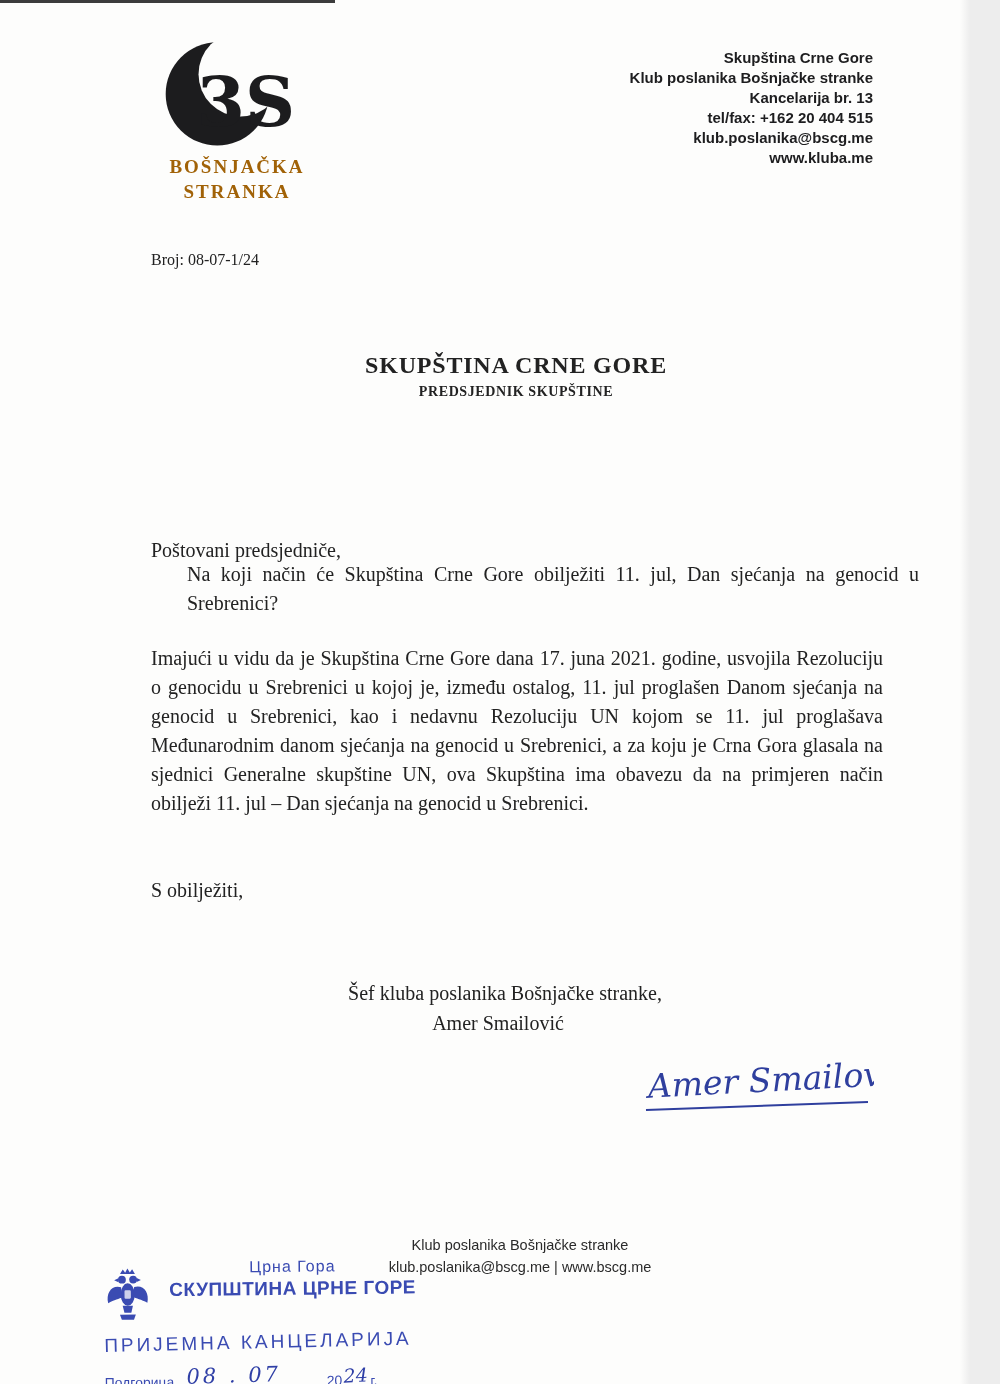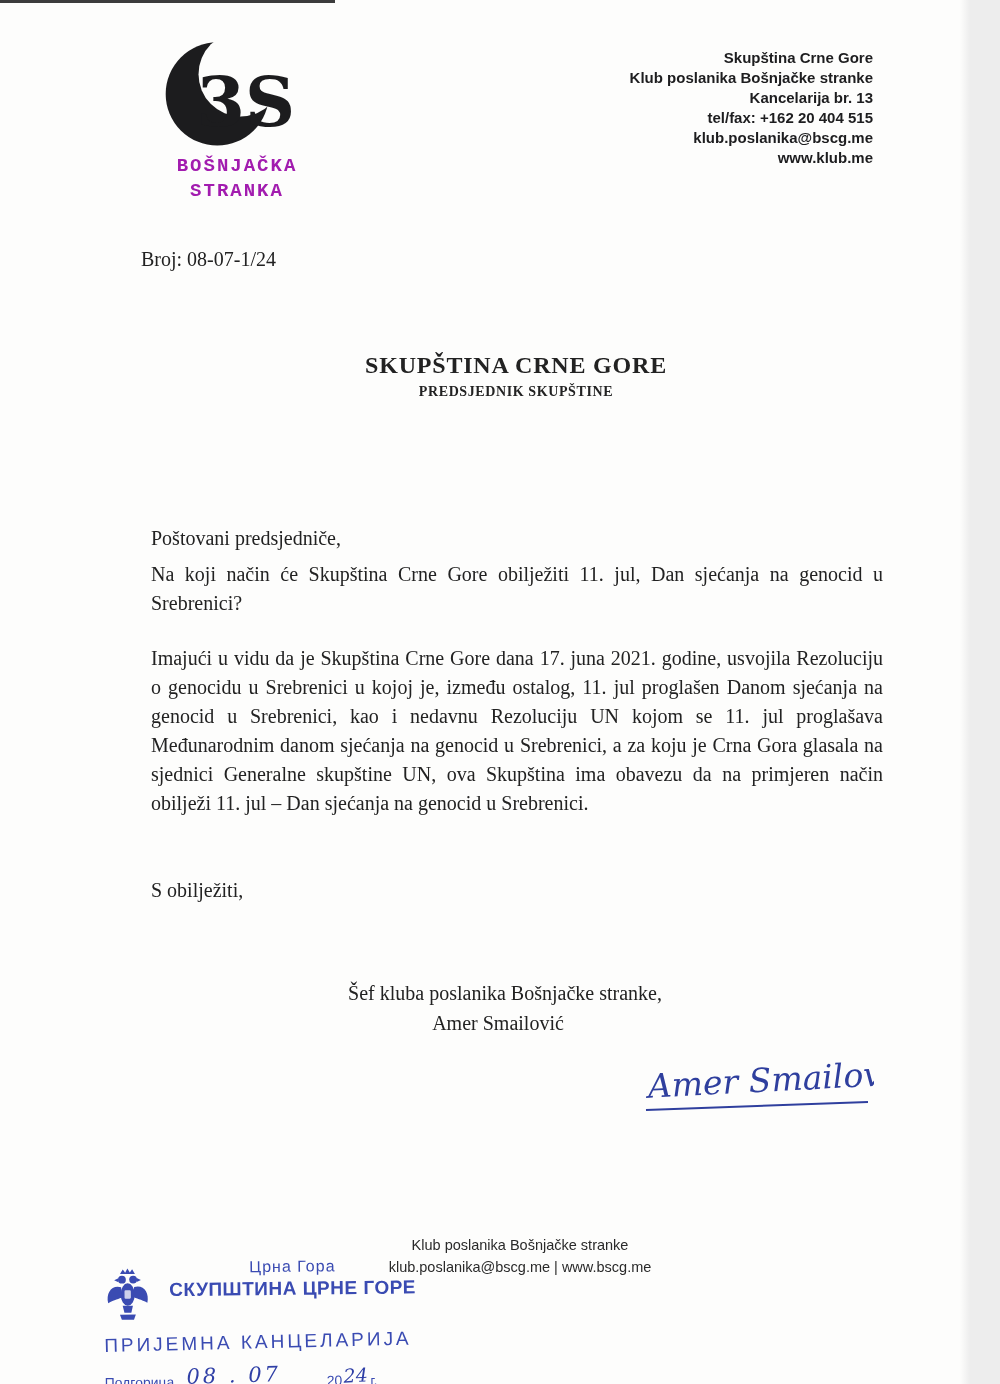--- a/index.html
+++ b/index.html
@@ -9,35 +9,35 @@
     margin:0 auto;
   }
   
   .scan-top-line{position:absolute;left:0;top:0;width:335px;height:3px;background:#3c3c3c;}
   .scan-right-band{position:absolute;right:0;top:0;width:40px;height:1384px;
     background:linear-gradient(to right,#fdfdfc 0,#ededed 10px,#ededed 100%);}
 
   
   .logo-block{position:absolute;left:142px;top:32px;width:190px;text-align:center;}
   .logo-svg{display:block;margin:0 auto;}
-  .party-name{font-family:Liberation Mono, monospace;font-weight:bold;
-    font-size:19px;letter-spacing:2px;line-height:25px;color:#a21caf;}
+  .party-name{font-family:Liberation Serif, serif;font-weight:bold;
+    font-size:19px;letter-spacing:2px;line-height:25px;color:#a16207;}
   .contact-block{position:absolute;right:127px;top:48px;text-align:right;
     font-family:"Liberation Sans", sans-serif;font-weight:bold;font-size:15px;
     line-height:20px;color:#1d1d1f;}
 
-  .ref-block{position:absolute;left:141px;top:246px;font-size:20px;line-height:27px;font-family:Liberation Serif, serif;}
+  .ref-block{position:absolute;left:151px;top:246px;font-size:16px;line-height:27px;font-family:Liberation Serif, serif;}
 
   .title-block{position:absolute;left:150px;top:352px;width:732px;text-align:center;}
   .title-line1{font-size:24px;font-weight:bold;letter-spacing:0.8px;}
   .title-line2{font-size:14px;font-weight:bold;letter-spacing:0.6px;margin-top:5px;}
 
   .bodytext{position:absolute;left:151px;width:732px;font-size:20px;line-height:29px;}
-  .salutation{top:524px;}
-  .question{top:560px;text-align:justify;}
+  .salutation{top:536px;}
+  .question{top:560px;text-align:justify;margin-left:36px;}
   .paragraph{top:644px;text-align:justify;}
   .closing{top:876px;}
 
   .signoff{position:absolute;left:150px;top:978px;width:710px;text-align:center;
     font-size:20px;line-height:30px;}
   .signoff-name{padding-right:14px;}
 
   .signature-wrap{position:absolute;left:642px;top:1044px;}
 
   .footer-block{position:absolute;left:350px;top:1234px;width:340px;text-align:center;
@@ -78,21 +78,21 @@
     <div class="party-name">BOŠNJAČKA</div>
     <div class="party-name">STRANKA</div>
   </div>
 
   <div class="contact-block">
     <div>Skupština Crne Gore</div>
     <div>Klub poslanika Bošnjačke stranke</div>
     <div>Kancelarija br. 13</div>
     <div>tel/fax: +162 20 404 515</div>
     <div>klub.poslanika@bscg.me</div>
-    <div>www.klub.me</div>
+    <div>www.kluba.me</div>
   </div>
 
   <div class="ref-block">
     <div>Broj: 08-07-1/24</div>
   </div>
 
   <div class="title-block">
     <div class="title-line1">SKUPŠTINA CRNE GORE</div>
     <div class="title-line2">PREDSJEDNIK SKUPŠTINE</div>
   </div>

